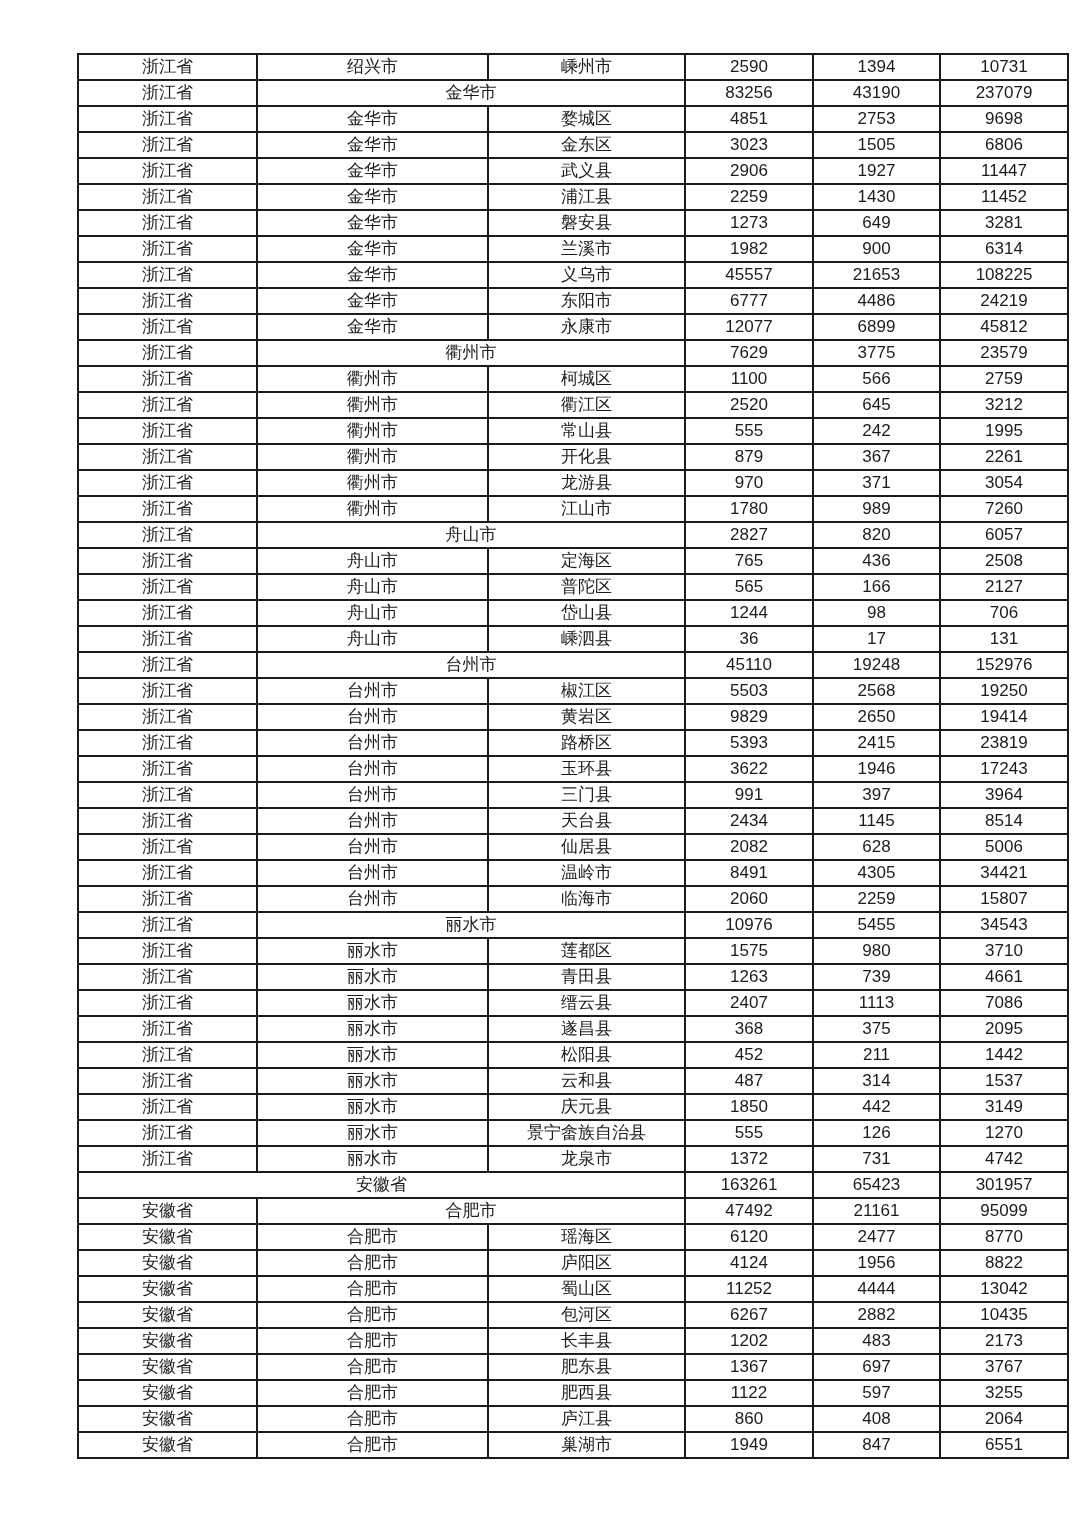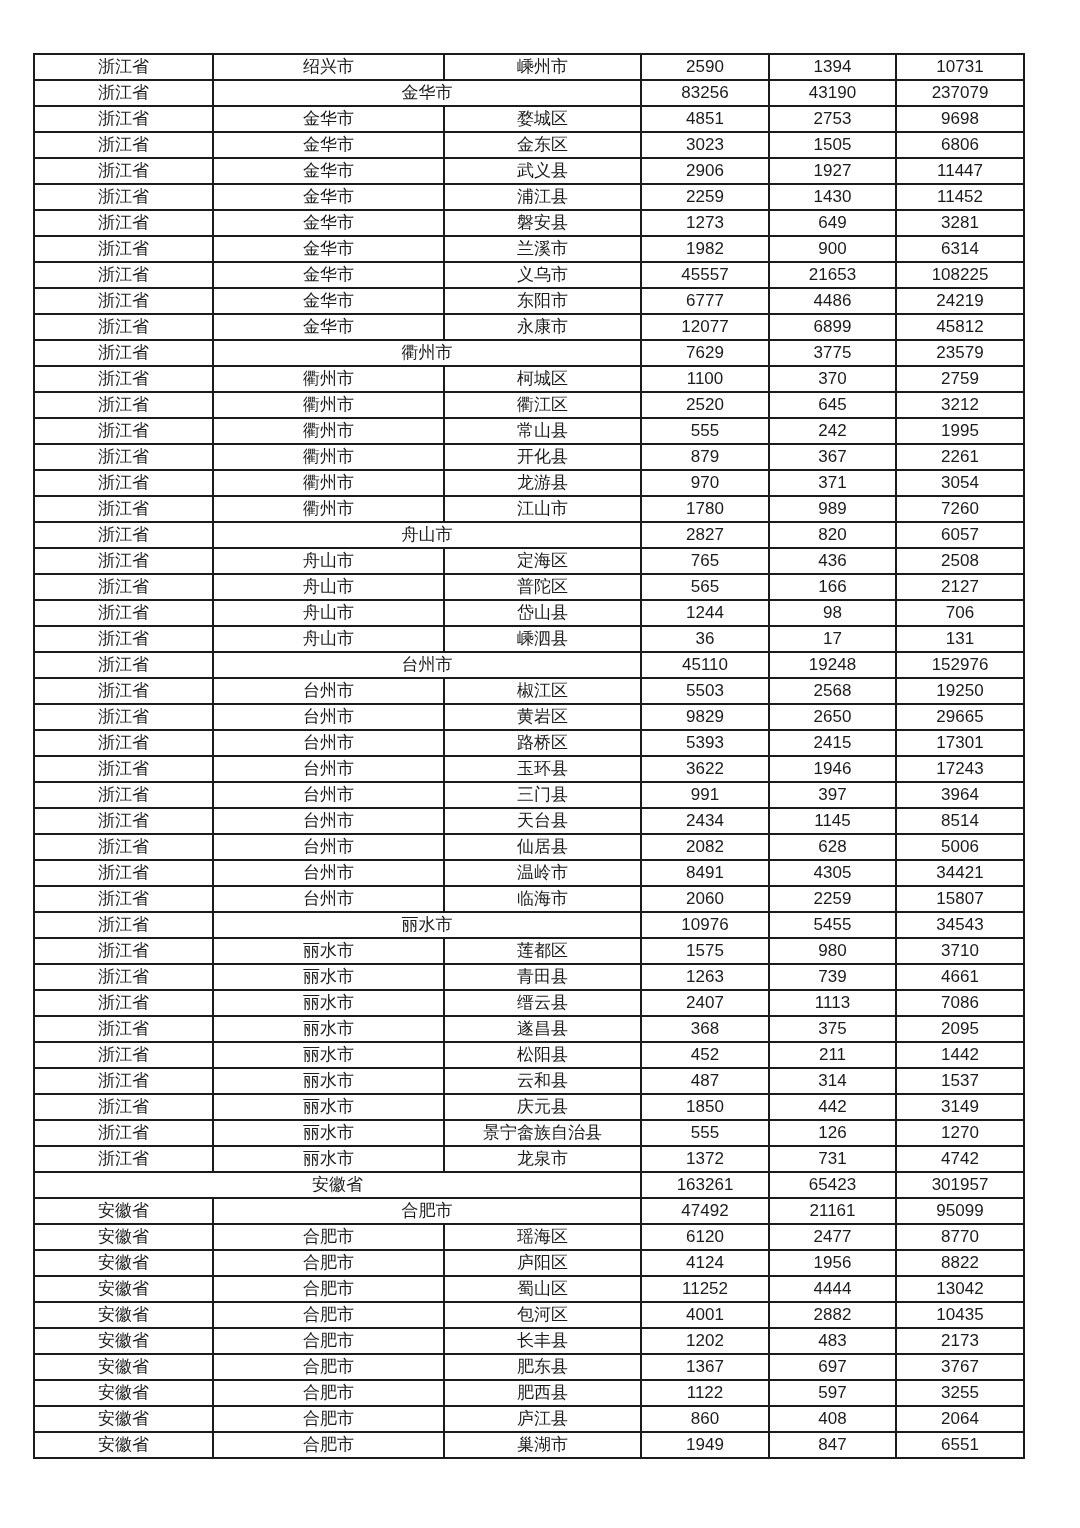--- a/index.html
+++ b/index.html
@@ -10,20 +10,21 @@
     width: 1080px;
     height: 1528px;
     background: #ffffff;
     position: relative;
     font-family: "Liberation Sans", "DejaVu Sans", sans-serif;
   }
   .doc-page {
     position: absolute;
     inset: 0;
     background: #ffffff;
+    margin-left: 44px;
   }
   table.stats-table {
     position: absolute;
     left: 33px;
     top: 53px;
     border-collapse: collapse;
     table-layout: fixed;
   }
   table.stats-table td {
     border: 2px solid #1b1b1b;
@@ -150,21 +151,21 @@
           <td colspan="2">衢州市</td>
           <td>7629</td>
           <td>3775</td>
           <td>23579</td>
         </tr>
         <tr>
           <td>浙江省</td>
           <td>衢州市</td>
           <td>柯城区</td>
           <td>1100</td>
-          <td>370</td>
+          <td>566</td>
           <td>2759</td>
         </tr>
         <tr>
           <td>浙江省</td>
           <td>衢州市</td>
           <td>衢江区</td>
           <td>2520</td>
           <td>645</td>
           <td>3212</td>
         </tr>
@@ -253,29 +254,29 @@
           <td>5503</td>
           <td>2568</td>
           <td>19250</td>
         </tr>
         <tr>
           <td>浙江省</td>
           <td>台州市</td>
           <td>黄岩区</td>
           <td>9829</td>
           <td>2650</td>
-          <td>29665</td>
+          <td>19414</td>
         </tr>
         <tr>
           <td>浙江省</td>
           <td>台州市</td>
           <td>路桥区</td>
           <td>5393</td>
           <td>2415</td>
-          <td>17301</td>
+          <td>23819</td>
         </tr>
         <tr>
           <td>浙江省</td>
           <td>台州市</td>
           <td>玉环县</td>
           <td>3622</td>
           <td>1946</td>
           <td>17243</td>
         </tr>
         <tr>
@@ -431,21 +432,21 @@
           <td>合肥市</td>
           <td>蜀山区</td>
           <td>11252</td>
           <td>4444</td>
           <td>13042</td>
         </tr>
         <tr>
           <td>安徽省</td>
           <td>合肥市</td>
           <td>包河区</td>
-          <td>4001</td>
+          <td>6267</td>
           <td>2882</td>
           <td>10435</td>
         </tr>
         <tr>
           <td>安徽省</td>
           <td>合肥市</td>
           <td>长丰县</td>
           <td>1202</td>
           <td>483</td>
           <td>2173</td>

